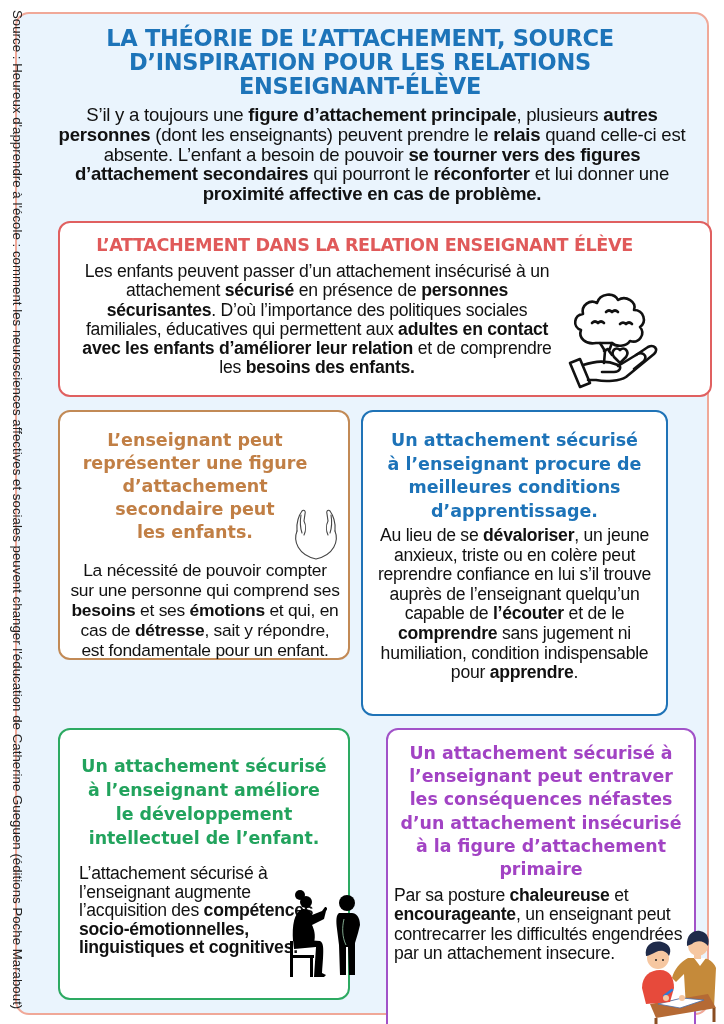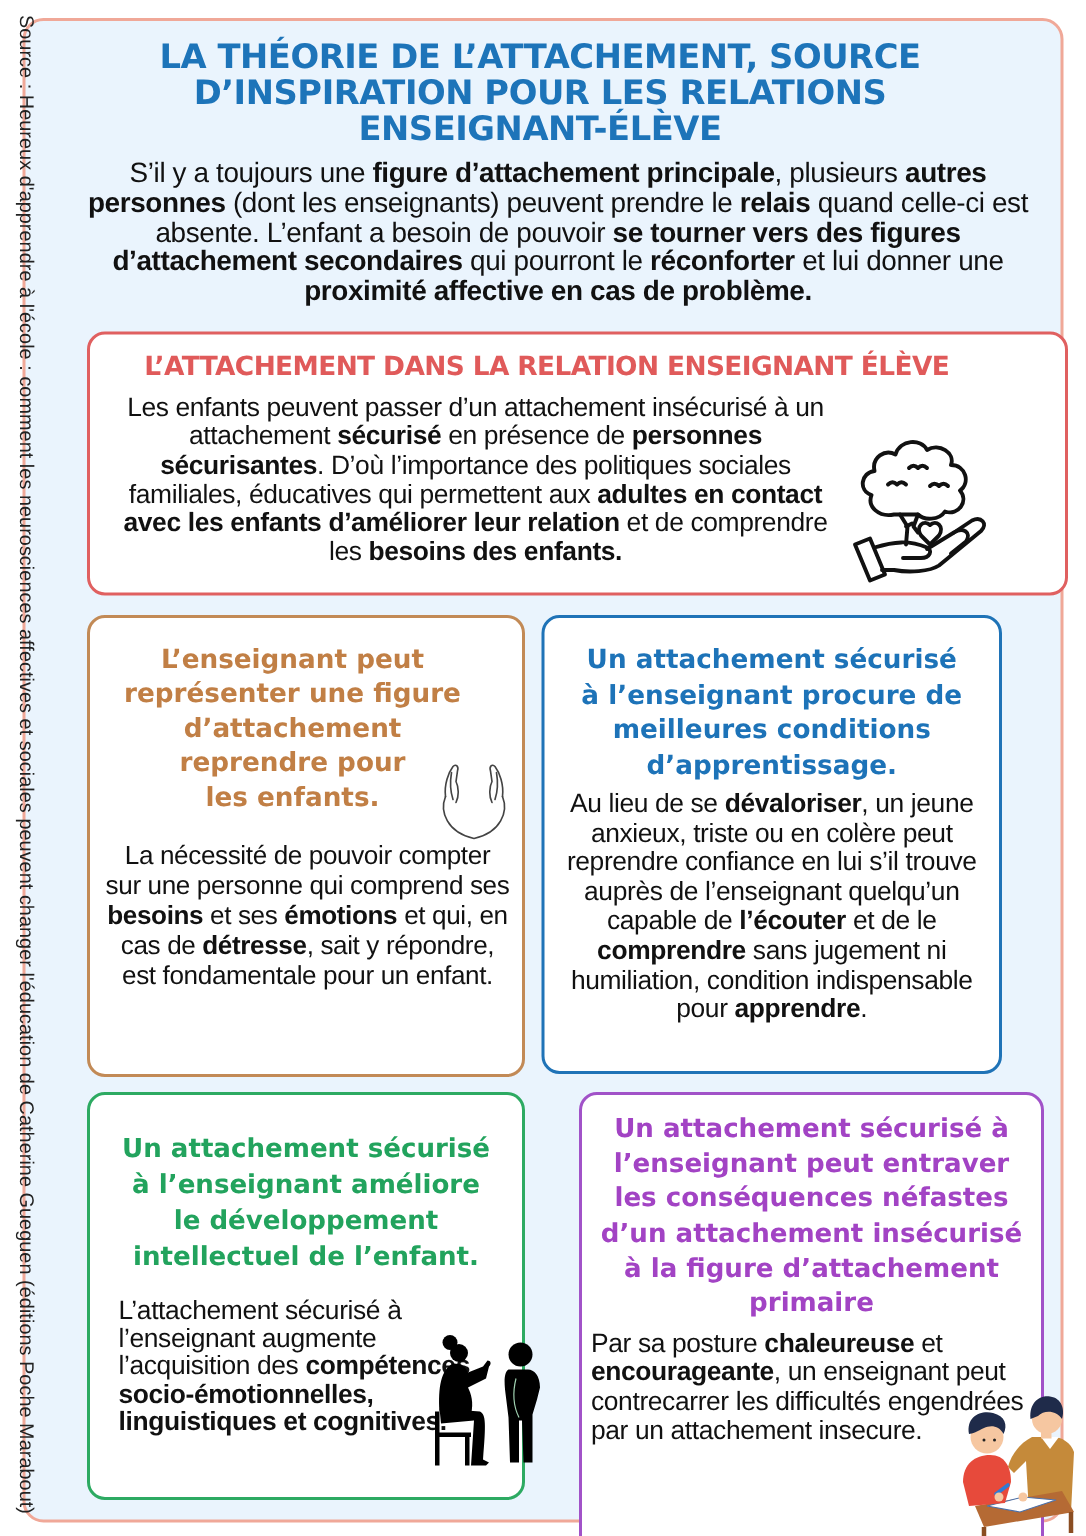--- a/index.html
+++ b/index.html
@@ -29,21 +29,21 @@
   .card { position: absolute; background: #ffffff; border: 2px solid; border-radius: 12px; }
   .card-title {
     font-family: "DejaVu Sans", sans-serif; font-weight: bold; text-align: center;
   }
   .card-body { font-size: 17.6px; line-height: 19.3px; letter-spacing: -0.25px; color: #111; }
 
   #card-red { left: 58px; top: 221px; width: 654px; height: 176px; border-color: #e06060; }
   #card-red .card-title { position: absolute; left: 12px; top: 12px; width: 585px; color: #e05a5a; font-size: 17.6px; letter-spacing: -0.4px; white-space: nowrap; }
   #card-red .card-body { position: absolute; left: 22px; top: 39px; width: 470px; text-align: center; }
 
-  #card-orange { left: 58px; top: 410px; width: 292px; height: 308px; border-color: #c28a56; }
+  #card-orange { left: 58px; top: 410px; width: 292px; height: 250px; border-color: #c28a56; }
   #card-orange .card-title { position: absolute; left: 10px; top: 17px; width: 250px; color: #c17f45; font-size: 17.5px; line-height: 23px; }
   #card-orange .card-body { position: absolute; left: 10px; top: 148px; width: 270px; text-align: center; font-size: 17.4px; line-height: 20px; }
 
   #card-blue { left: 361px; top: 410px; width: 307px; height: 306px; border-color: #1f73b7; }
   #card-blue .card-title { position: absolute; left: 6px; top: 17px; width: 291px; color: #1d73b8; font-size: 17.5px; line-height: 23.6px; }
   #card-blue .card-body { position: absolute; left: 6px; top: 114px; width: 291px; text-align: center; font-size: 17.6px; line-height: 19.6px; }
 
   #card-green { left: 58px; top: 728px; width: 292px; height: 272px; border-color: #2daa62; }
   #card-green .card-title { position: absolute; left: 8px; top: 24px; width: 272px; color: #22a35d; font-size: 17.4px; line-height: 24px; }
   #card-green .card-body { position: absolute; left: 19px; top: 134px; width: 260px; text-align: left; font-size: 17.6px; line-height: 18.6px; }
@@ -94,21 +94,21 @@
   <path d="M27 82 C40 78 50 77 62 82 C66 84 64 89 58 89 L46 89"></path>
   <path d="M62 83 L80 72 C86 68 92 72 88 78 L78 86"></path>
   <path d="M80 72 L92 64 C98 61 103 66 98 71 L70 94 C64 98 50 99 40 97 L32 97"></path>
 </svg>
 
 <section class="card" id="card-orange">
   <h2 class="card-title">
     <span>L’enseignant peut</span><br>
     <span>représenter une figure</span><br>
     <span>d’attachement</span><br>
-    <span>reprendre pour</span><br>
+    <span>secondaire peut</span><br>
     <span>les enfants.</span>
   </h2>
   <p class="card-body">
     <span>La nécessité de pouvoir compter sur une personne qui comprend ses </span><b>besoins</b><span> et ses </span><b>émotions</b><span> et qui, en cas de </span><b>détresse</b><span>, sait y répondre, est fondamentale pour un enfant.</span>
   </p>
 </section>
 <svg class="icon" id="icon-hands" viewBox="0 0 52 58" fill="none" stroke="#444" stroke-width="1.1" stroke-linecap="round">
   <path d="M7 26 C3 36 8 50 26 54 C44 50 49 36 45 26"></path>
   <path d="M7 26 C6 18 9 10 12 6 C14 4 16 6 15 9 L14 16 C16 20 16 26 14 30"></path>
   <path d="M11 10 C10 16 10 22 12 28"></path>

